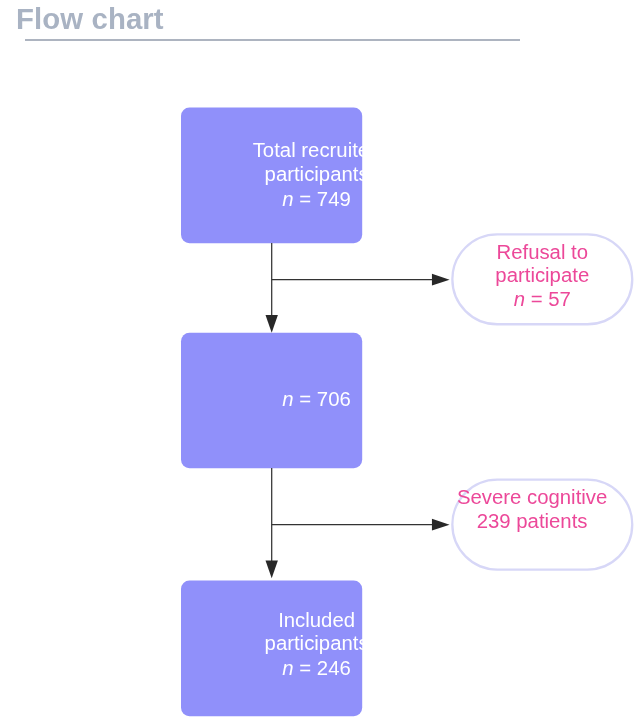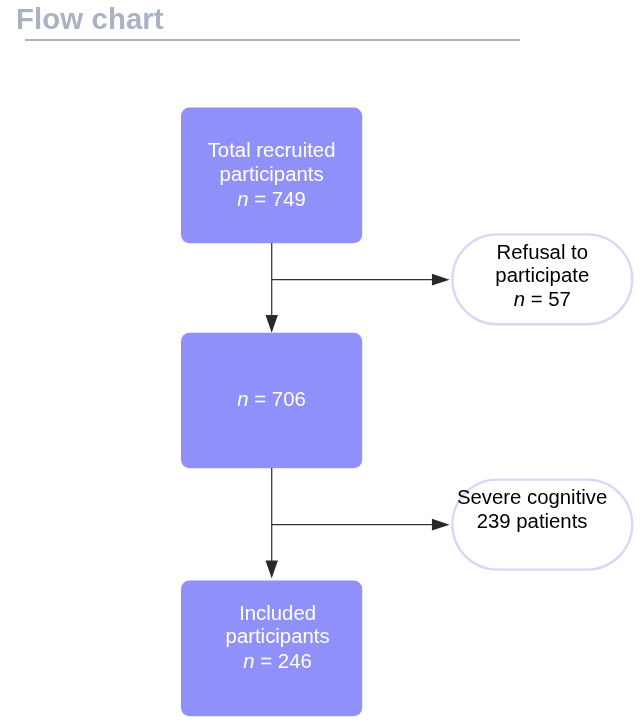--- a/index.html
+++ b/index.html
@@ -44,34 +44,34 @@
     box-sizing: border-box;
   }
   .label {
     position: absolute;
     left: 0;
     width: 100%;
     text-align: center;
     font-size: 20.35px;
     line-height: 23.4px;
   }
-  .proc .label  { color: #ffffff; }
-  .stadium .label { color: #000000; }
+  .proc .label  { color: #ffffff; padding-left: 45px; }
+  .stadium .label { color: #ec4899; }
   .proc .label .l3 { margin-top: 1.9px; }
   .nitalic { font-style: italic; }
 
   #n-total    { left: 181px;   top: 107.6px; width: 181.2px; height: 135.6px; }
   #n-remain   { left: 181px;   top: 332.7px; width: 181.2px; height: 147px; }
   #n-included { left: 181px;   top: 580.5px; width: 181.2px; height: 135.7px; }
   #n-refusal  { left: 451.2px; top: 233.2px; width: 182.2px; height: 92.2px; }
   #n-excluded { left: 441px; top: 478.5px; width: 182.2px; height: 92.2px; }
 
   #n-total .label    { top: 31.6px; }
   #n-remain .label   { top: 55.0px; }
-  #n-included .label { top: 21px; margin-left: 6px; }
+  #n-included .label { top: 28px; }
   #n-refusal .label  { top: 7.6px; }
   #n-excluded .label { top: 7.7px; }
 </style>
 </head>
 <body>
 
 <div id="page-title">Flow chart</div>
 <div id="title-rule"></div>
 
 <div>

